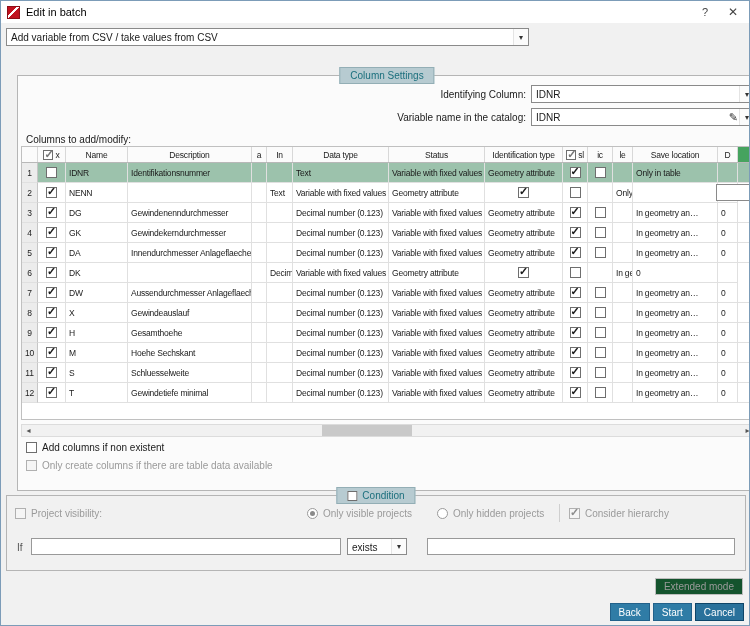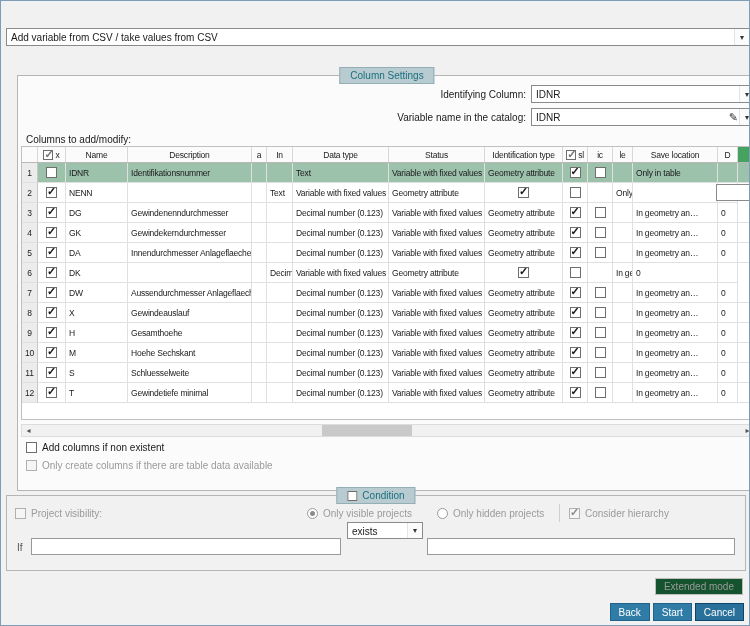--- a/index.html
+++ b/index.html
@@ -15,21 +15,21 @@
   .tb-btn{position:absolute;top:3px;width:16px;height:16px;text-align:center;line-height:16px;font-size:11px;color:#444;cursor:pointer;}
   .tb-btn.help{right:36px;}
   .tb-btn.close{right:8px;font-size:12px;}
 
   
   .combo{position:absolute;background:#fff;border:1px solid #8a8a8a;height:18px;}
   .combo-val{position:absolute;left:4px;top:50%;transform:translateY(-50%);white-space:nowrap;font-size:10px;}
   .combo-arrow{position:absolute;right:0;top:0;bottom:0;width:15px;display:flex;align-items:center;justify-content:center;
     font-size:8px;color:#333;border-left:1px solid #e4e4e4;background:#fbfbfb;}
   .pencil{position:absolute;right:16px;top:2px;font-size:11px;color:#333;}
-  .mode-combo{left:5px;top:27px;width:744px;}
+  .mode-combo{left:5px;top:27px;width:523px;}
 
   
   .groupbox{position:absolute;border:1px solid #b5b5b5;}
   .cs-group{left:16px;top:62px;width:740px;height:416px;background:#fbfbfb;margin-top:12px;}
   .cond-group{left:5px;top:494px;width:740px;height:76px;background:#f1f1f1;}
   .grouptab{position:absolute;top:-9px;left:50%;transform:translateX(-50%);background:#b7cbd1;border:1px solid #93aeb5;
     color:var(--tab-text,#1b6f7d);font-size:10px;padding:2px 10px;display:flex;align-items:center;gap:5px;white-space:nowrap;z-index:3;}
 
   .flabel{position:absolute;font-size:10px;color:#1a1a1a;white-space:nowrap;}
   .id-col-label{top:13px;left:280px;width:228px;text-align:right;}
@@ -78,36 +78,42 @@
   
   .cond-item{position:absolute;display:flex;align-items:center;gap:5px;font-size:10px;color:#9a9a9a;white-space:nowrap;}
   .ci-pv{left:8px;top:12px;}
   .ci-r1{left:300px;top:12px;}
   .ci-r2{left:430px;top:12px;}
   .v-divider{position:absolute;left:552px;top:8px;width:1px;height:18px;background:#cfcfcf;}
   .ci-ch{left:562px;top:12px;}
   .if-label{position:absolute;left:10px;top:46px;font-size:10px;color:#555;}
   .tinput{position:absolute;height:17px;border:1px solid #999;background:#fff;font-size:10px;padding:0 3px;font-family:inherit;}
   .if-input{left:24px;top:42px;width:310px;}
-  .op-combo{left:340px;top:26px;width:76px;height:17px;}
+  .op-combo{left:340px;top:42px;width:60px;height:17px;}
   .val-input{left:420px;top:42px;width:308px;}
 
   
   .btn{height:17px;font-size:10px;font-family:inherit;border:1px solid;cursor:pointer;padding:0 8px;white-space:nowrap;}
   .ext-btn{position:absolute;right:6px;top:577px;background:#14532d;border-color:#bdbdbd;color:#9a9a9a;}
   .footer-btns{position:absolute;right:5px;top:602px;display:flex;gap:3px;padding-left:44px;}
   .footer-btns .btn{height:18px;}
   .blue{background:var(--button-blue,#2f7ca6);color:#fff;border-color:#22618a;}
   .blue.default{background:#29719b;border-color:#0e4568;}
 </style>
 </head>
 <body>
 
 <div class="dialog">
 
+  <div class="titlebar">
+    <span class="app-icon"></span>
+    <span class="wtitle">Edit in batch</span>
+    <span class="tb-btn help">?</span>
+    <span class="tb-btn close">✕</span>
+  </div>
 
   <div class="combo mode-combo">
     <span class="combo-val">Add variable from CSV / take values from CSV</span>
     <span class="combo-arrow">▾</span>
   </div>
 
   <div class="groupbox cs-group">
     <div class="grouptab">
       <span>Column Settings</span>
     </div>

